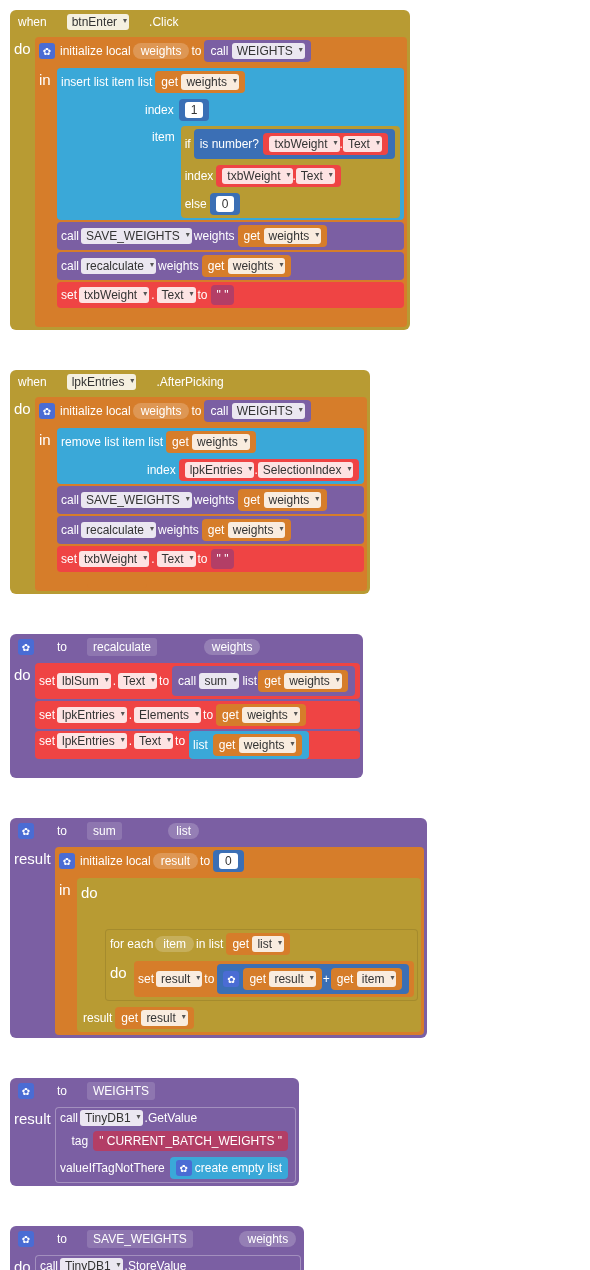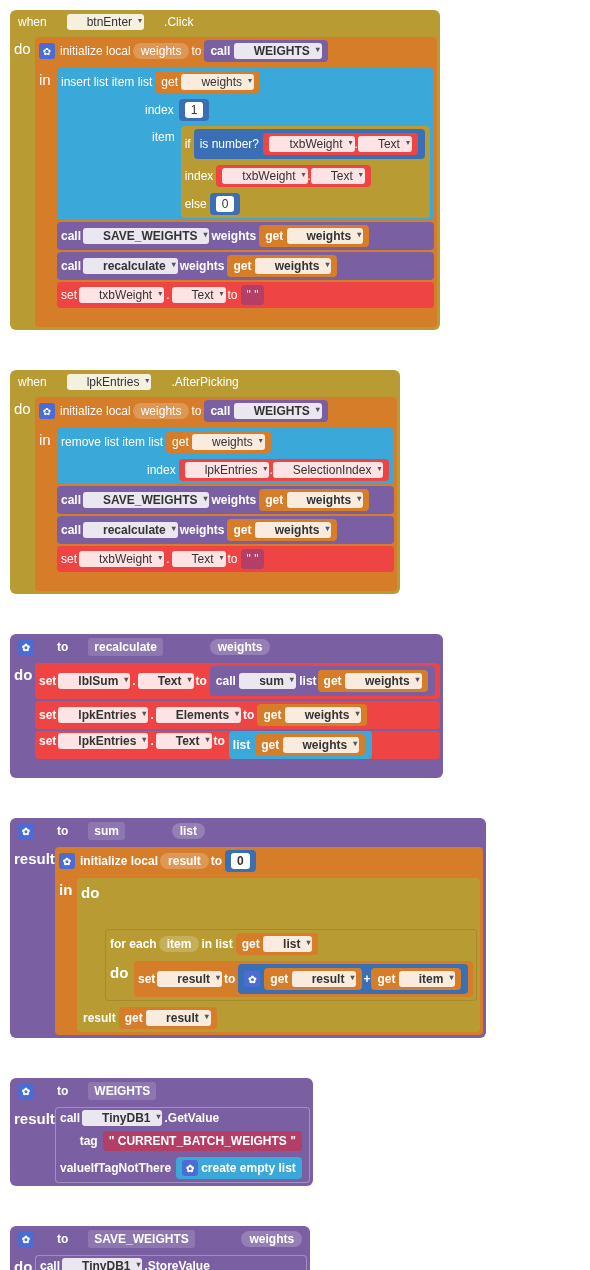--- a/index.html
+++ b/index.html
@@ -18,21 +18,21 @@
     align-items: center;
     padding: 3px 6px;
     border-radius: 4px;
     margin: 1px;
     white-space: nowrap;
   }
   .dd {
     background: rgba(255,255,255,0.85);
     color: #333;
     border-radius: 3px;
-    padding: 1px 12px 1px 20px;
+    padding: 1px 12px 1px 5px;
     position: relative;
     display: inline-block;
   }
   .dd::after {
     content: "▾";
     font-size: 8px;
     position: absolute;
     right: 2px;
     top: 2px;
     color: #555;
@@ -44,21 +44,21 @@
     width: 16px; height: 16px;
     background: #4a6cd4;
     border-radius: 3px;
     color: #fff;
     font-size: 10px;
     margin-right: 3px;
   }
   
   .c-mustard { background: #b89b33; }
   .c-orange { background: #d67d2a; }
-  .c-purple { background: #7b5fa3; font-weight: bold; }
+  .c-purple { background: #7b5fa3; }
   .c-cyan { background: #3aa8d8; }
   .c-blue { background: #3b6fb5; }
   .c-green { background: #ef4444; }
   .c-pink { background: #b33e66; }
   .c-darkorange { background: #cc6b2b; }
 
   .outer {
     border-radius: 6px;
     padding: 0;
     display: inline-block;

